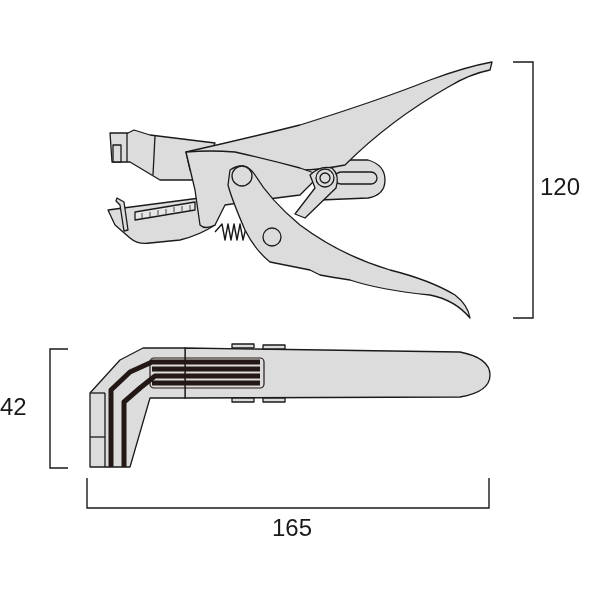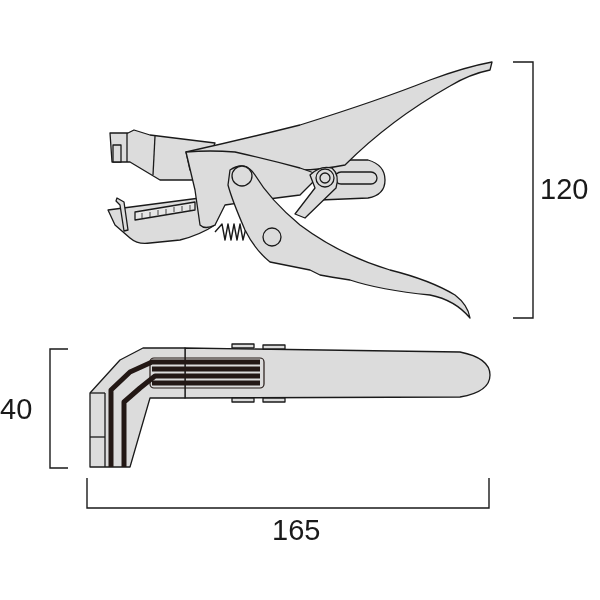--- a/index.html
+++ b/index.html
@@ -1,18 +1,18 @@
 <!DOCTYPE html>
 <html><head>
   <meta charset="utf-8">
   <style>
     html, body { margin: 0; padding: 0; background: #ffffff; }
     body { width: 600px; height: 600px; position: relative; overflow: hidden; font-family: "Liberation Sans", sans-serif; }
     #canvas { position: absolute; left: 0; top: 0; width: 600px; height: 600px; }
-    .dim-label { position: absolute; font-family: "Liberation Sans", sans-serif; font-size: 29px; color: #1a1a1a; line-height: 1; }
+    .dim-label { position: absolute; font-family: "Liberation Sans", sans-serif; font-size: 24px; color: #1a1a1a; line-height: 1; }
     #label-height { left: 540px; top: 175px; }
     #label-width-side { left: 0px; top: 395px; }
     #label-length { left: 272px; top: 516px; }
   </style>
 </head>
 <body>
 
 <svg id="canvas" viewBox="0 0 600 600" xmlns="http://www.w3.org/2000/svg">
   <g fill="#dcdcdc" stroke="#1a1a1a" stroke-width="1.3" stroke-linejoin="round">
 
@@ -83,14 +83,14 @@
   </g>
 
   <g fill="none" stroke="#1a1a1a" stroke-width="1.4">
     <path d="M513,62 L533,62 L533,318 L513,318"></path>
     <path d="M68,349 L50,349 L50,468 L68,468"></path>
     <path d="M87,478 L87,508 L489,508 L489,478"></path>
   </g>
 </svg>
 
 <div id="label-height" class="dim-label">120</div>
-<div id="label-width-side" class="dim-label">40</div>
+<div id="label-width-side" class="dim-label">42</div>
 <div id="label-length" class="dim-label">165</div>
 
 </body></html>

